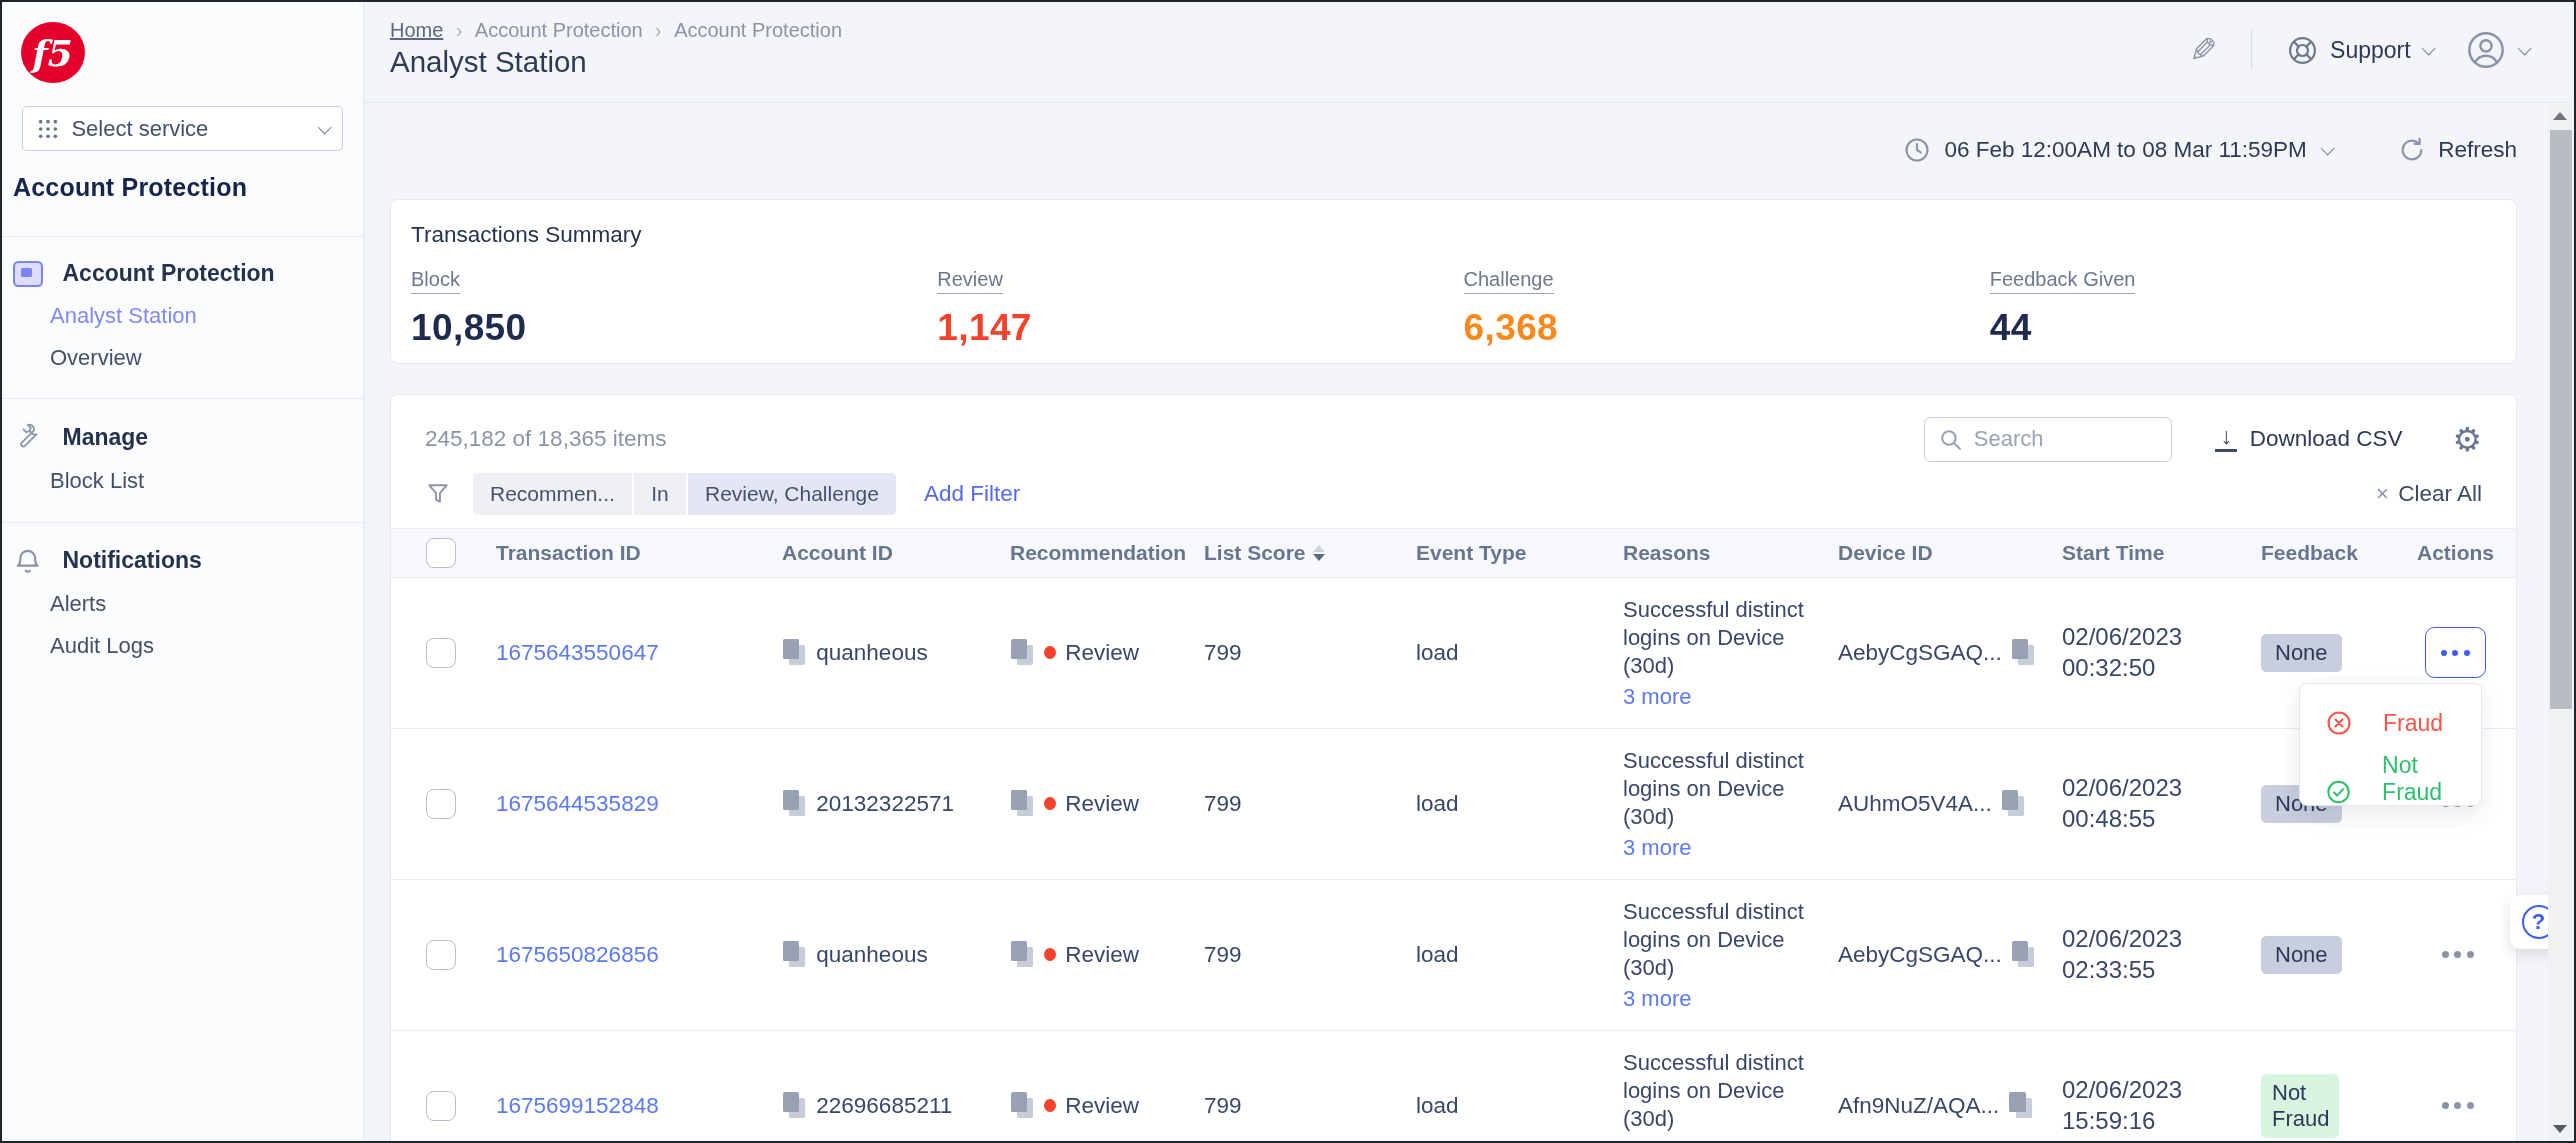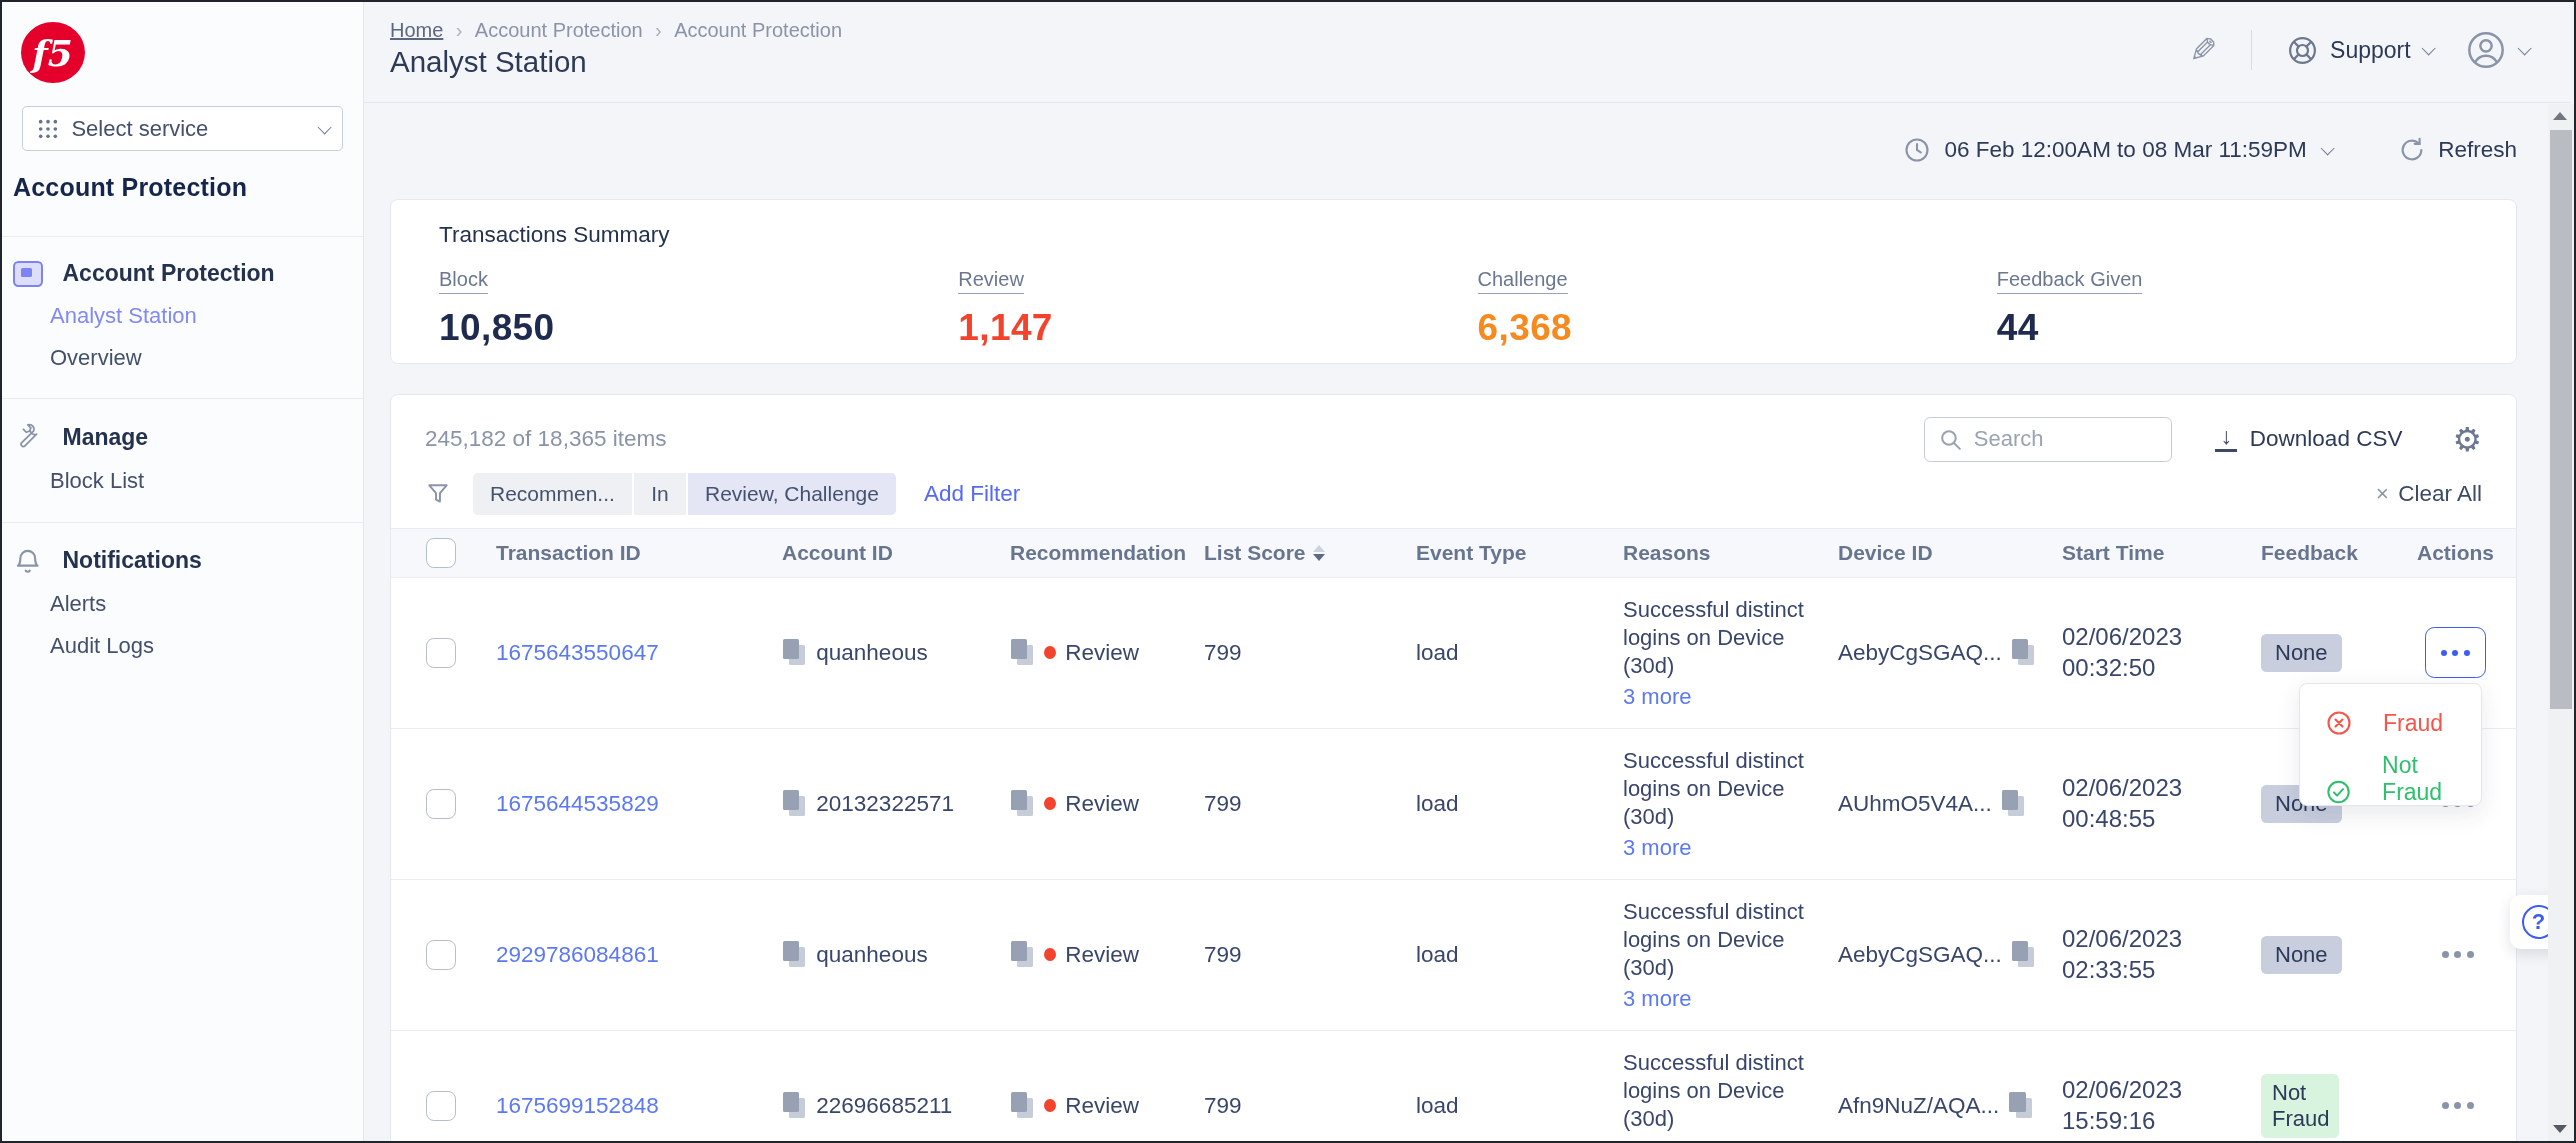--- a/index.html
+++ b/index.html
@@ -93,21 +93,21 @@
     margin-bottom:22px;
   }
   .range-picker{ display:flex; align-items:center; gap:14px; cursor:pointer;text-align:right; }
   .range-text{ font-size:22.5px; color:#2c3a57; }
   .refresh-btn{ display:flex; align-items:center; gap:12.4px; cursor:pointer; }
   .refresh-label{ font-size:22.5px; color:#2c3a57; }
 
   .card{
     background:#fff; border:0.8px solid #e5e8ef; border-radius:7.8px;
   }
-  .summary{ height:165px; padding:22px 0 0 48px; margin-bottom:29.5px; }
+  .summary{ height:165px; padding:22px 0 0 20px; margin-bottom:29.5px; }
   .summary-title{ font-size:22.5px; color:#25324e; }
   .stats{ display:flex; margin-top:20px; }
   .stat{ width:25%; }
   .stat-label{
     display:inline-block; font-size:20px; color:#6b7890;
     border-bottom:0.8px solid #98a2b4; padding-bottom:2.3px; cursor:pointer;
   }
   .stat-value{ margin-top:12.4px; font-size:37px; font-weight:bold; color:#1e2b4f; letter-spacing:0.4px; }
   .stat-value.red{ color:#f4432c; }
   .stat-value.orange{ color:#f68a1f; }
@@ -520,21 +520,21 @@
               <i></i>
             </span>
           </div>
       </div>
 
       <div class="tgrid trow">
         <div class="td cell-select">
             <span class="checkbox"></span>
           </div>
         <div class="td">
-            <span class="txn-link">2929786084861</span>
+            <span class="txn-link">1675650826856</span>
           </div>
         <div class="td">
             <span class="copy-icon"></span>
             <span>quanheous</span>
           </div>
         <div class="td">
             <span class="copy-icon"></span>
             <span class="rec-dot"></span>
             <span>Review</span>
           </div>

